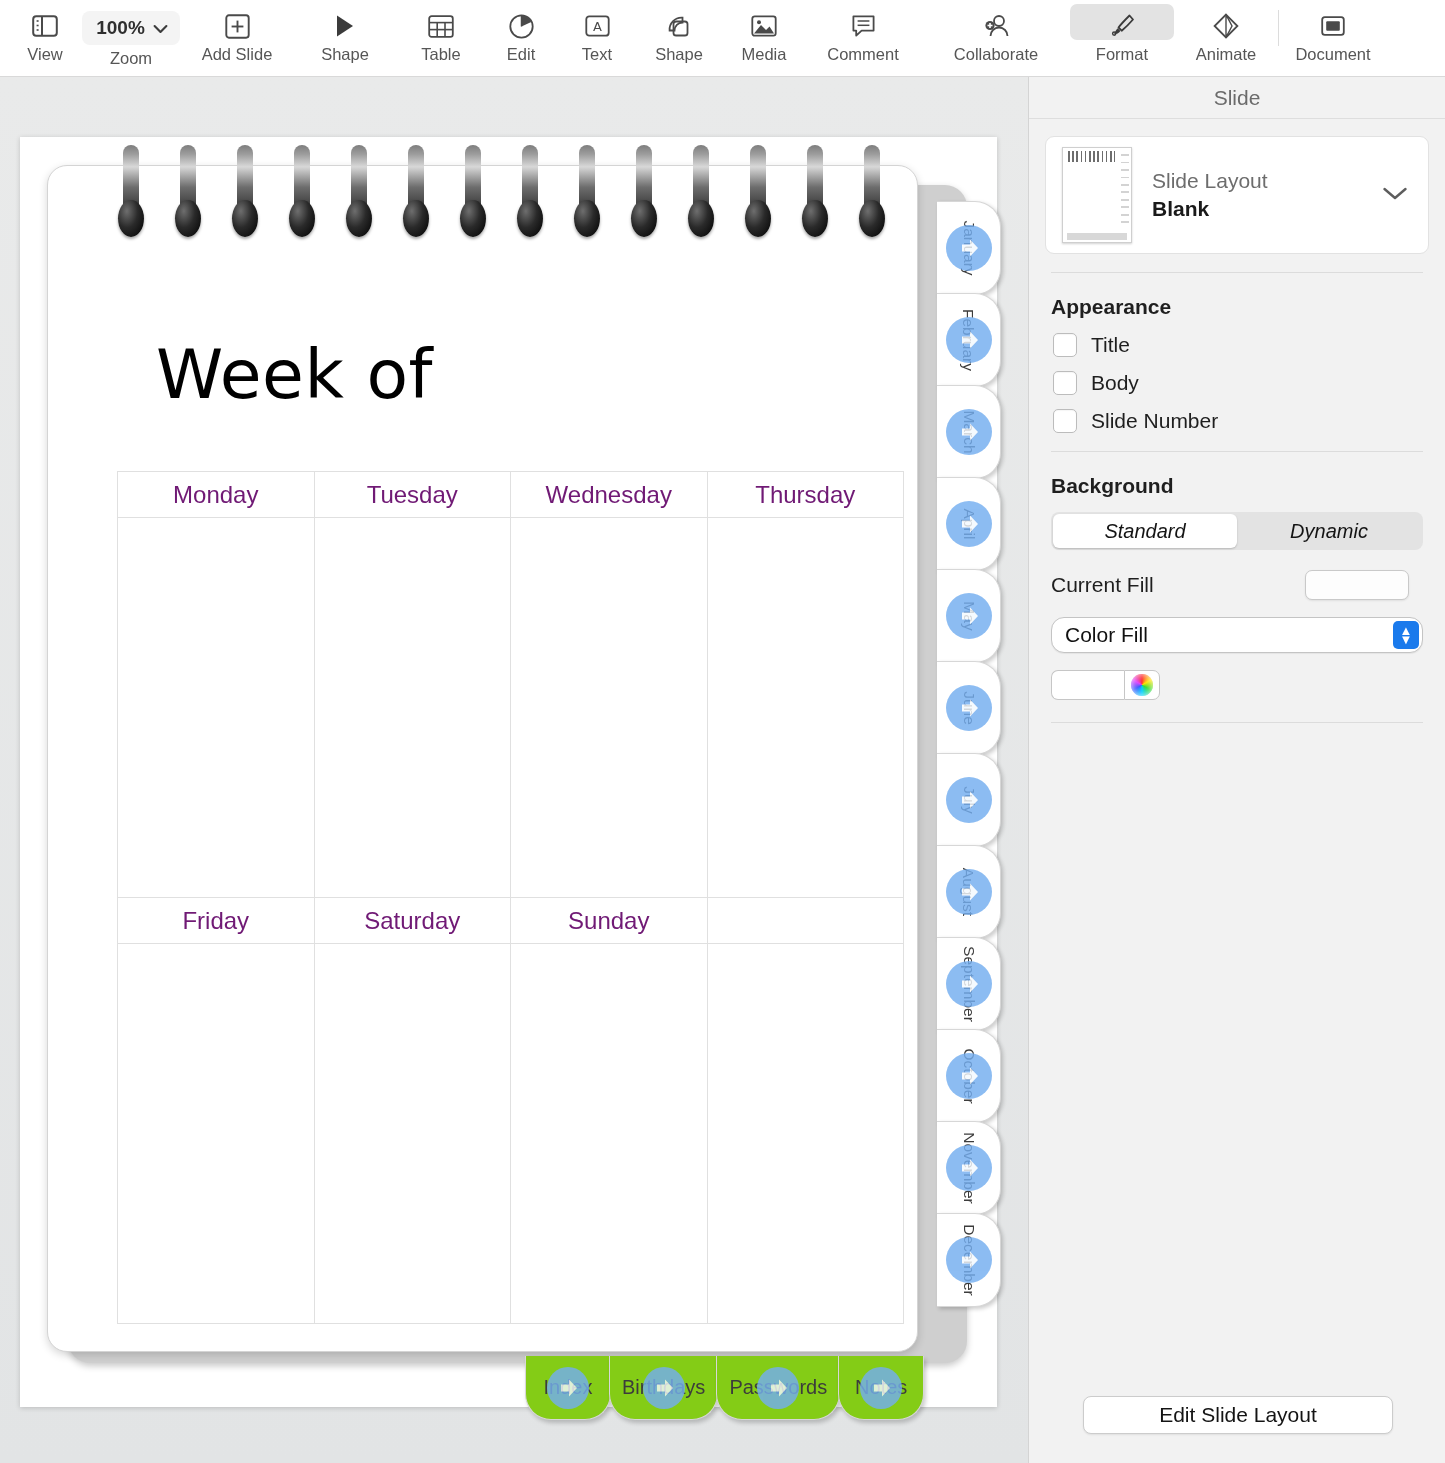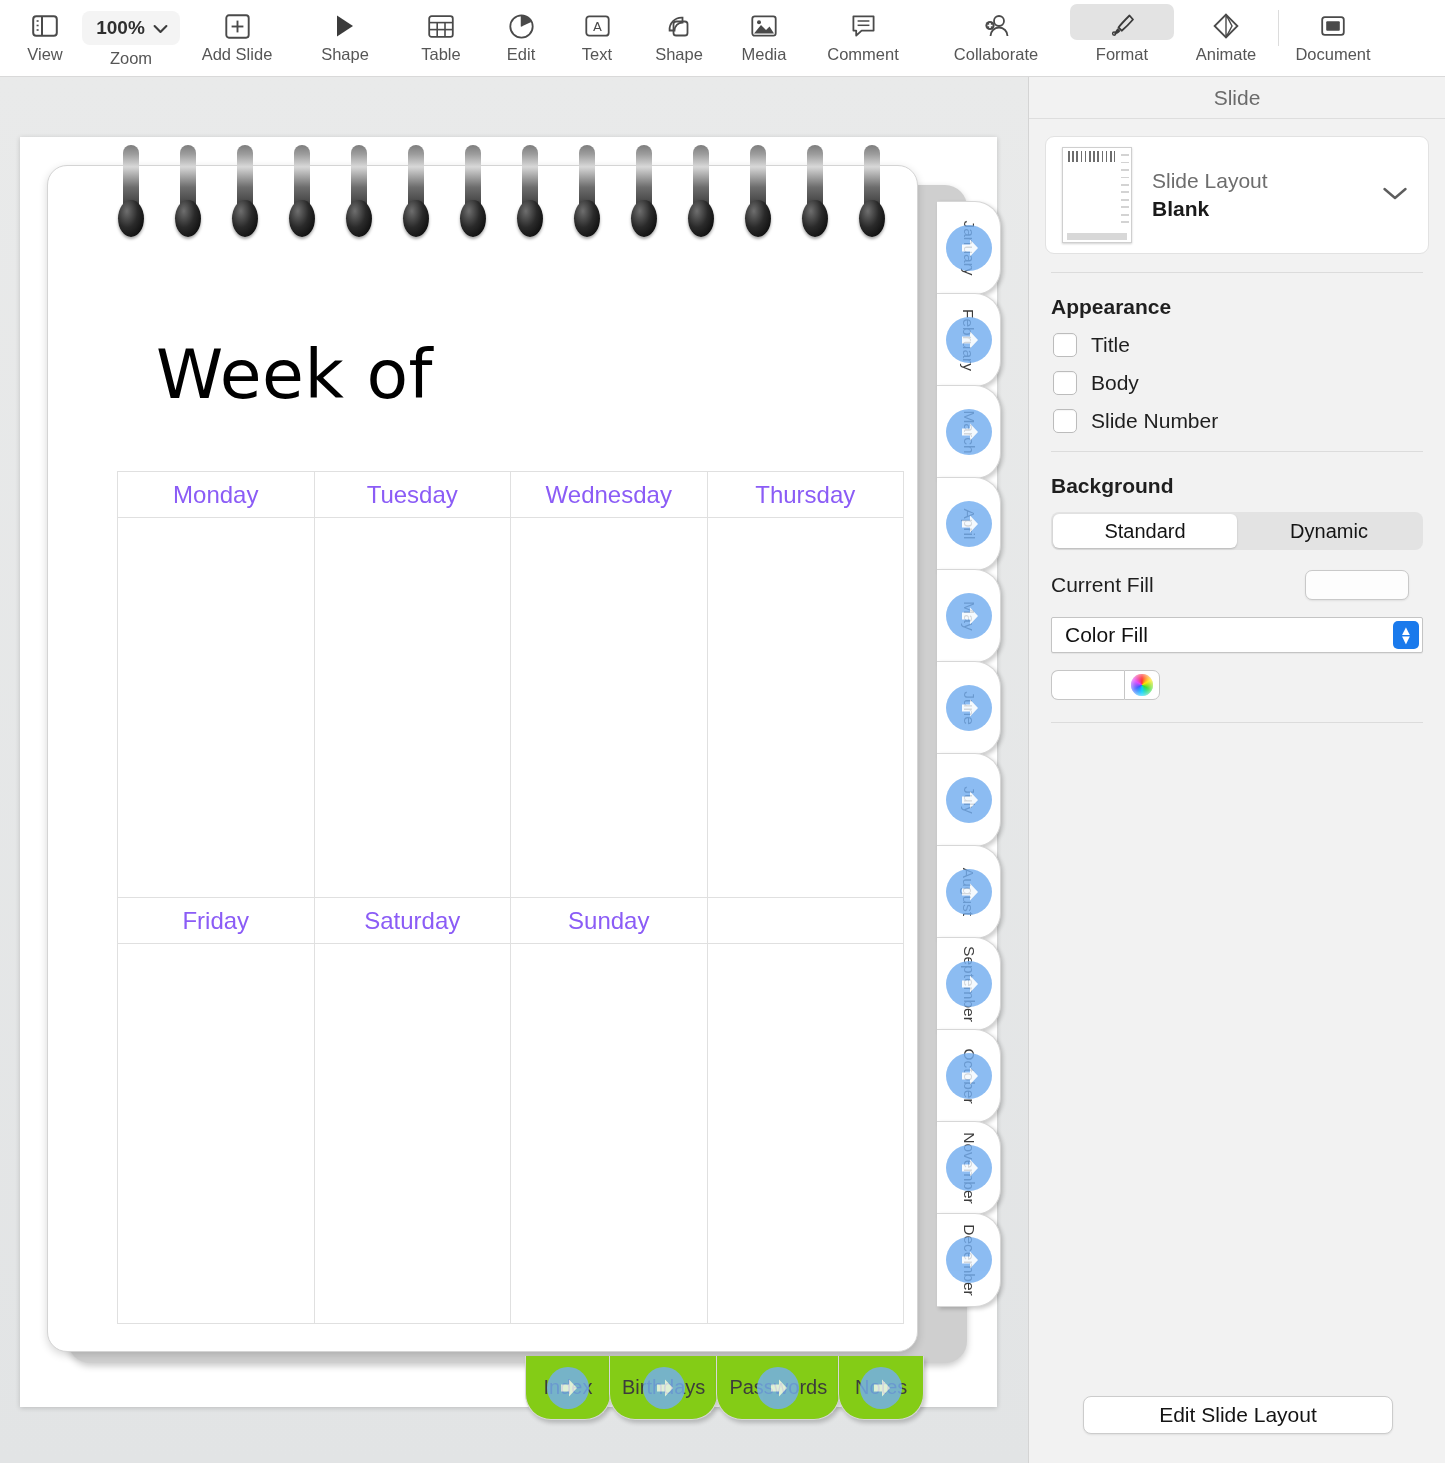--- a/index.html
+++ b/index.html
@@ -106,21 +106,21 @@
   
   .cal {
     position: absolute; left: 69px; top: 305px;
     width: 787px;
     border-collapse: collapse;
     table-layout: fixed;
   }
   .cal td {
     border: 1px solid #e0e0e0;
     text-align: center; vertical-align: middle;
-    font-size: 24px; color: #8b5cf6;
+    font-size: 24px; color: #701a75;
     font-family: "Liberation Sans", sans-serif;
   }
   .cal td.hdr { height: 46px; }
   .cal td.blank-row { height: 380px; }
 
   
   .month-tabs { position: absolute; left: 917px; top: 64px; width: 72px; }
   .mtab {
     position: relative; width: 64px; height: 94px;
     background: #ffffff;
@@ -222,41 +222,41 @@
   .cb {
     width: 24px; height: 24px; border-radius: 5px;
     background: #ffffff; border: 1px solid #bcbcbc; flex: none;
     box-shadow: inset 0 1px 1px rgba(0,0,0,.04);
   }
   .cb-label { font-size: 21px; color: #1f1f1f; }
 
   .seg {
     display: flex; margin: 14px 22px 0 22px;
     height: 38px; border-radius: 8px;
-    background: #e3e3e3; padding: 2px;
+    background: #e3e3e3; padding: 2px; font-style: italic;
   }
   .seg > div {
     flex: 1; display: flex; align-items: center; justify-content: center;
     font-size: 20px; color: #141414; border-radius: 6px;
   }
   .seg > div.on { background: #ffffff; box-shadow: 0 1px 2px rgba(0,0,0,.2); }
 
   .fill-row {
     display: flex; align-items: center; justify-content: space-between;
     margin: 20px 36px 0 22px;
   }
   .fill-row .fr-label { font-size: 21px; color: #1f1f1f; }
   .fill-swatch {
     width: 104px; height: 30px; background: #fdfdfd;
     border: 1px solid #c9c9c9; border-radius: 7px;
     box-shadow: 0 1px 2px rgba(0,0,0,.08);
   }
   .select {
     margin: 17px 22px 0 22px; height: 36px;
-    background: #ffffff; border: 1px solid #c4c4c4; border-radius: 2px;
+    background: #ffffff; border: 1px solid #c4c4c4; border-radius: 13px;
     display: flex; align-items: center; position: relative;
     box-shadow: 0 1px 1px rgba(0,0,0,.06);
   }
   .select .sel-val { font-size: 21px; color: #111; padding-left: 13px; }
   .stepper {
     position: absolute; right: 3px; top: 3px;
     width: 26px; height: 28px; border-radius: 5px;
     background: #1a7aec; color: #fff;
     display: flex; flex-direction: column; align-items: center; justify-content: center;
     line-height: .72; font-size: 13px;

